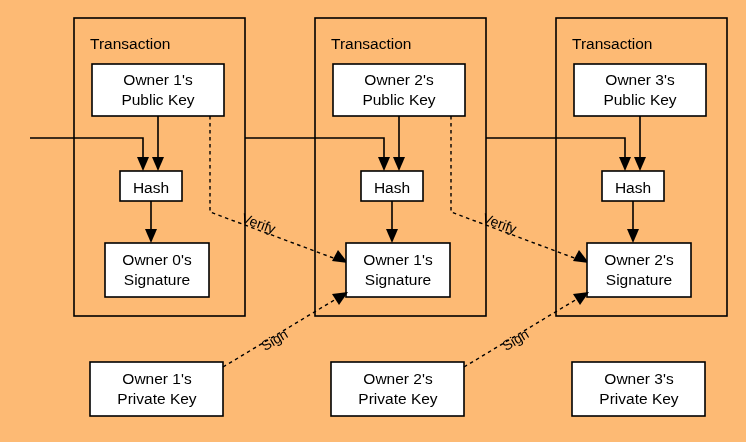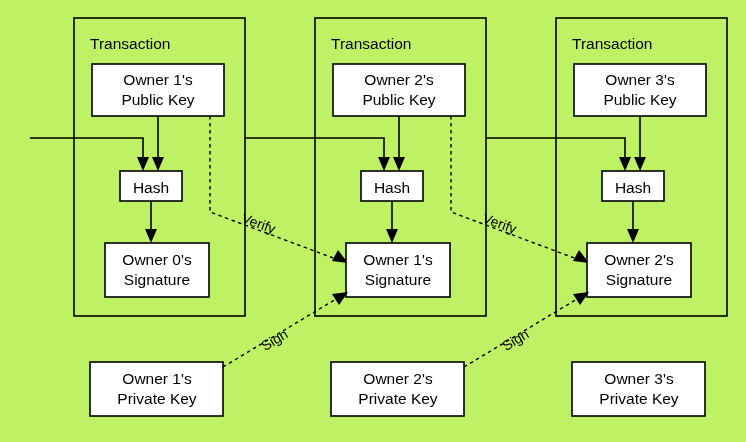--- a/index.html
+++ b/index.html
@@ -7,21 +7,21 @@
     padding: 0;
     background: #ffffff;
   }
   body {
     font-family: "Liberation Sans", sans-serif;
   }
   #canvas {
     position: relative;
     width: 746px;
     height: 442px;
-    background: #bef264;
+    background: #fdba74;
     overflow: hidden;
   }
   #diagram-svg {
     position: absolute;
     left: 0;
     top: 0;
     width: 746px;
     height: 442px;
   }
   .box-text {

